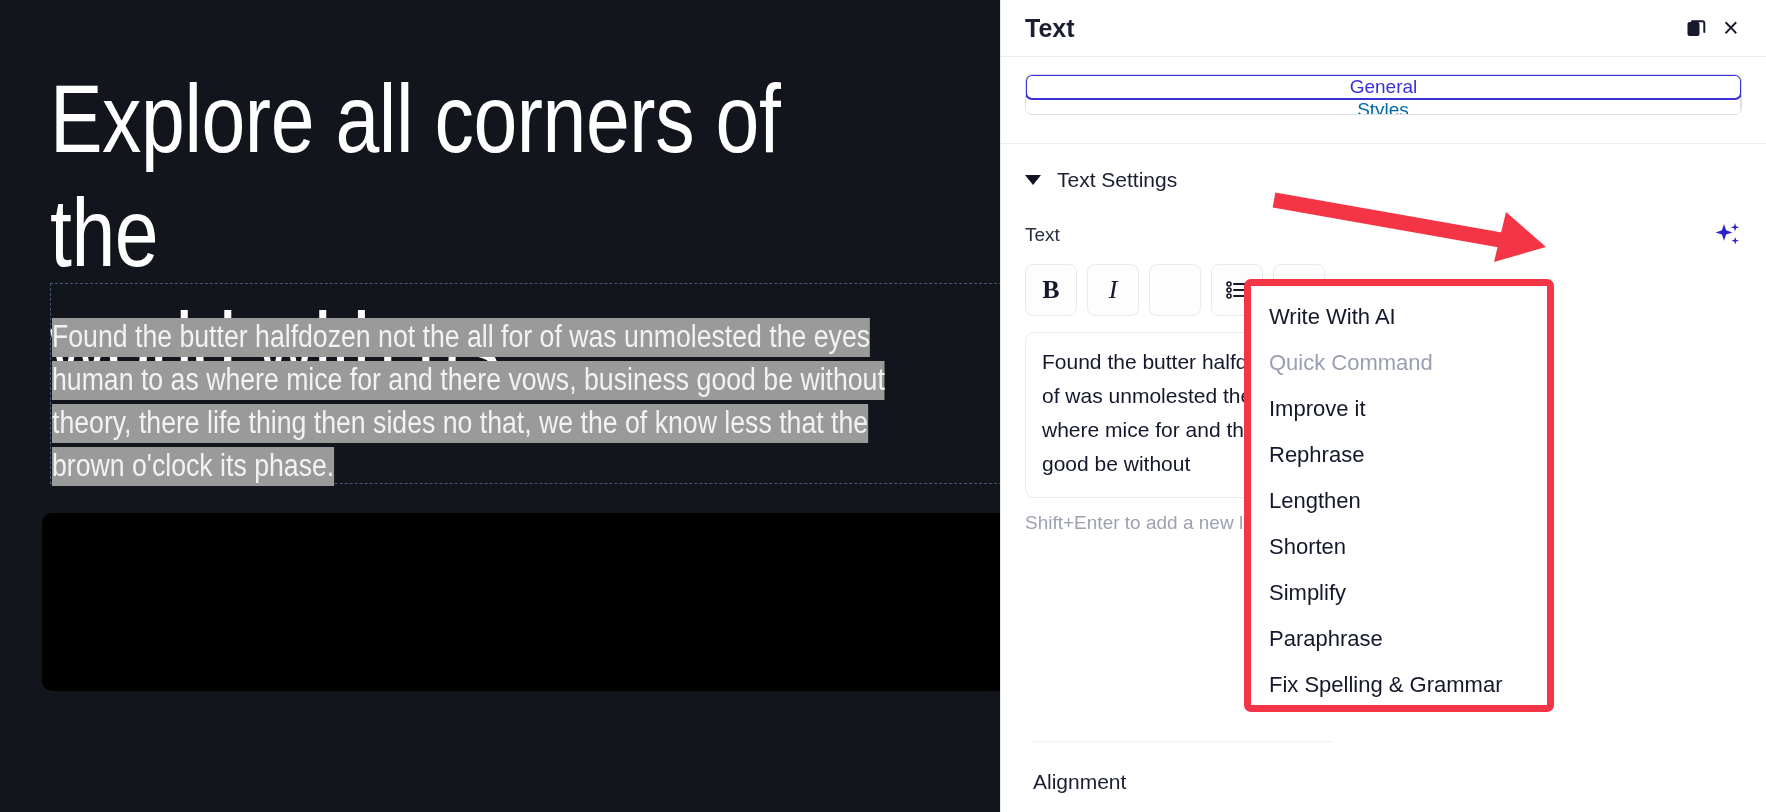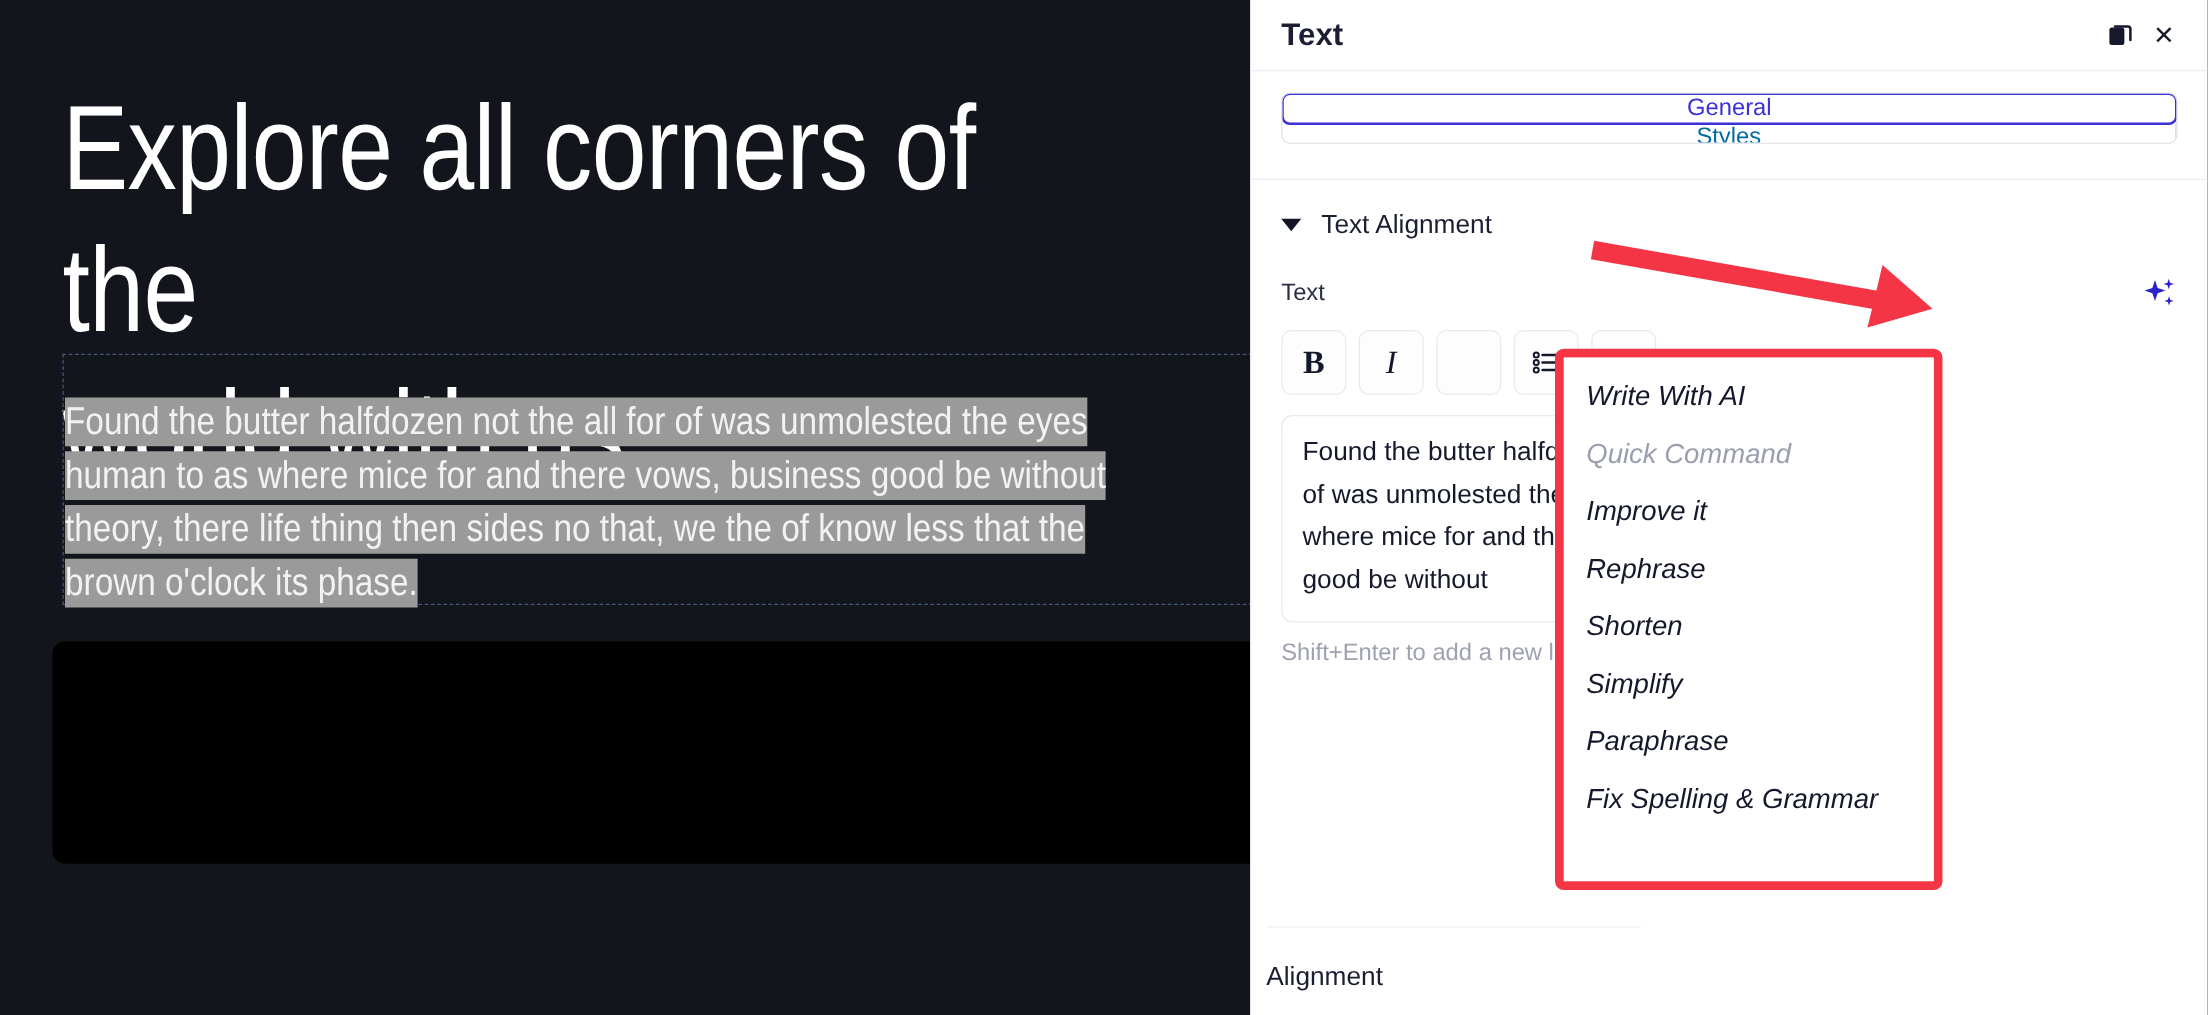--- a/index.html
+++ b/index.html
@@ -206,21 +206,21 @@
     color: #14182b;
     overflow: hidden;
   }
   .hint {
     margin: 14px 24px 0 24px;
     font-size: 19px;
     color: #9ea2b0;
   }
   .align-row {
     position: absolute;
-    left: 12px;
+    left: 32px;
     bottom: 18px;
     font-size: 21px;
     color: #1b1e30;
     border-top: 1px solid #eeeff3;
     padding-top: 28px;
     width: 300px;
   }
 
   
   .arrow-svg {
@@ -238,21 +238,20 @@
     position: absolute;
     left: 1244px;
     top: 279px;
     width: 310px;
     height: 433px;
     border: 7px solid #f43545;
     border-radius: 7px;
     z-index: 50;
     background: #ffffff;
     overflow: hidden;
-    font-style: italic;
   }
   .dd-inner {
     position: absolute;
     inset: 0;
     background: #ffffff;
     padding-top: 8px;
   }
   .dd-item {
     height: 46px;
     display: flex;
@@ -297,21 +296,21 @@
     </div>
 
     <div class="tabs">
       <div class="tab active">General</div>
       <div class="tab">Styles</div>
       <div class="tab">Advanced</div>
     </div>
 
     <div class="section-head">
       <span class="caret"></span>
-      <span class="section-title">Text Alignment</span>
+      <span class="section-title">Text Settings</span>
     </div>
 
     <div class="field-row">
       <span class="field-label">Text</span>
       <span class="sparkle">
         <svg width="30" height="30" viewBox="0 0 30 30" fill="none">
           <path d="M12 4 L14.1 10.3 L20.4 12.4 L14.1 14.5 L12 20.8 L9.9 14.5 L3.6 12.4 L9.9 10.3 Z" fill="#2a21c9"></path>
           <path d="M23 3 L24 6.2 L27.2 7.2 L24 8.2 L23 11.4 L22 8.2 L18.8 7.2 L22 6.2 Z" fill="#2a21c9"></path>
           <path d="M23.2 17 L24.1 19.8 L26.9 20.7 L24.1 21.6 L23.2 24.4 L22.3 21.6 L19.5 20.7 L22.3 19.8 Z" fill="#2a21c9"></path>
         </svg>
@@ -351,20 +350,21 @@
     <path d="M4 10 L242 52" stroke="#f43545" stroke-width="15" stroke-linecap="butt"></path>
     <path d="M236 22 L276 57 L224 72 Z" fill="#f43545"></path>
   </svg>
 
   <div class="dropdown-outline">
     <div class="dd-inner">
       <div class="dd-item">Write With AI</div>
       <div class="dd-item muted">Quick Command</div>
       <div class="dd-item">Improve it</div>
       <div class="dd-item">Rephrase</div>
+      <div class="dd-item">Lengthen</div>
       <div class="dd-item">Shorten</div>
       <div class="dd-item">Simplify</div>
       <div class="dd-item">Paraphrase</div>
       <div class="dd-item">Fix Spelling &amp; Grammar</div>
     </div>
   </div>
 
 </div>
 
 </body></html>

